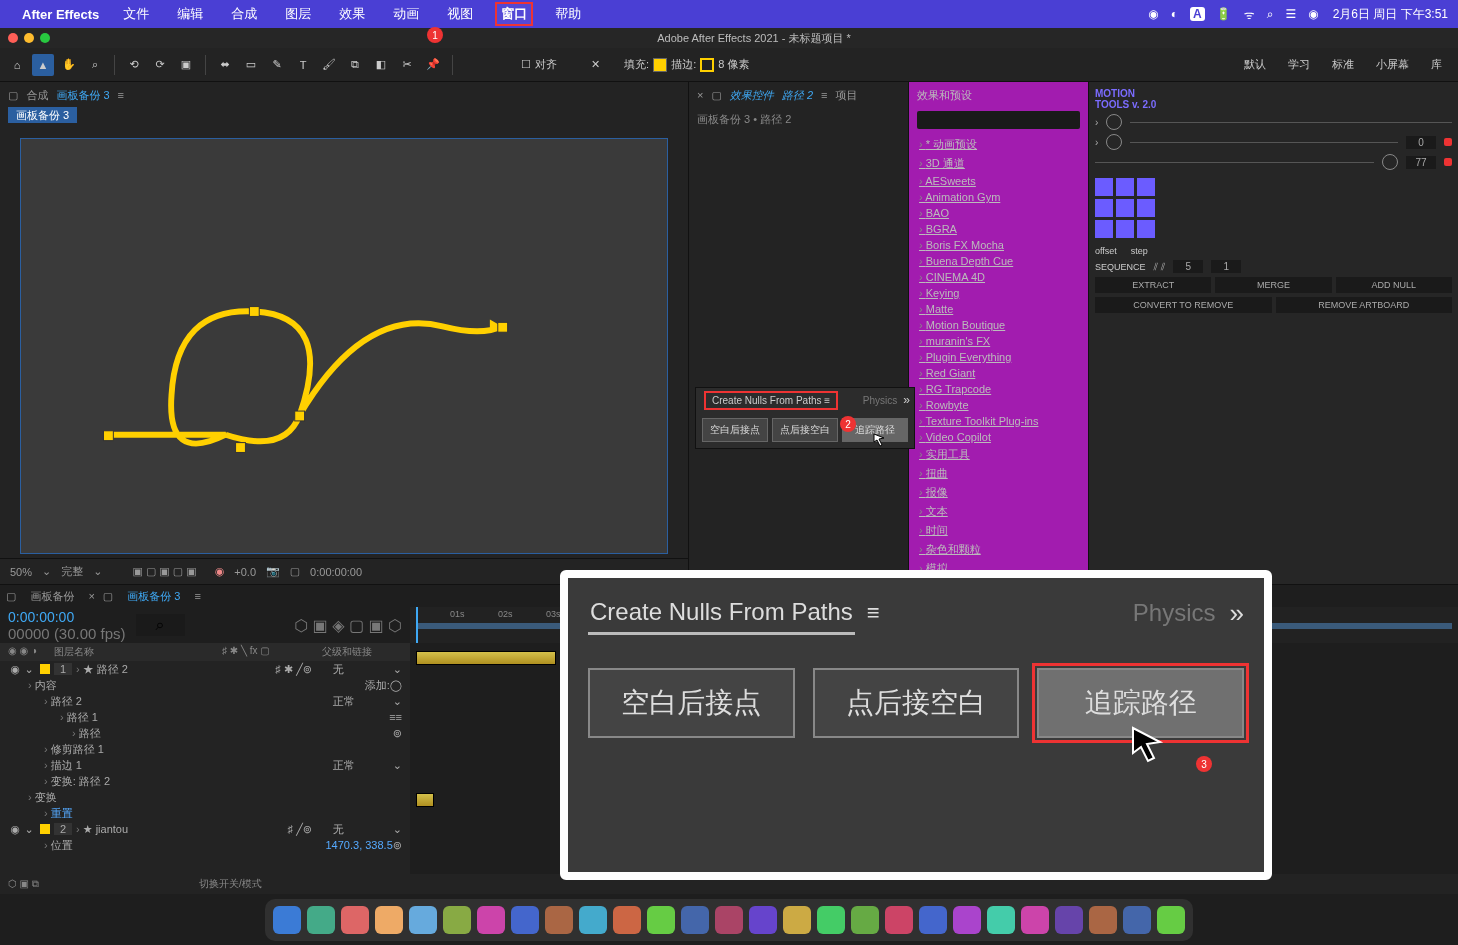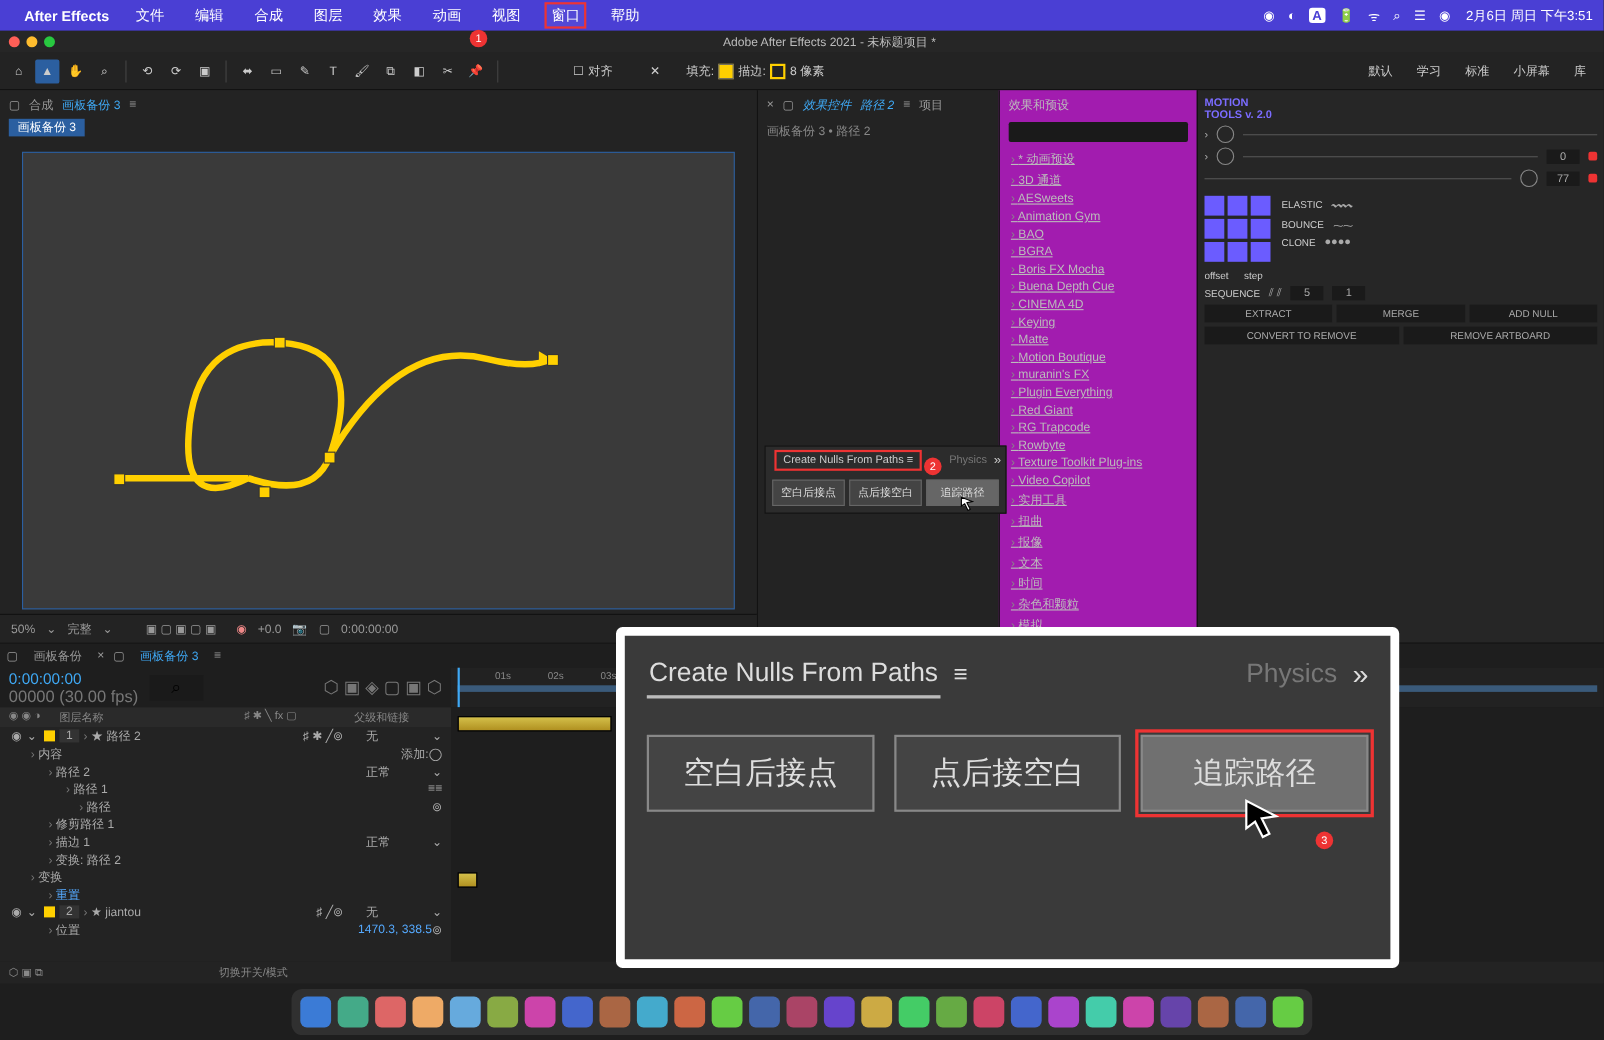--- a/index.html
+++ b/index.html
@@ -3,21 +3,21 @@
 <meta charset="utf-8">
 <style>
 * { margin:0; padding:0; box-sizing:border-box; font-family:-apple-system,"Helvetica Neue",sans-serif; }
 body { width:1458px; height:945px; background:#1e1e1e; overflow:hidden; position:relative; }
 
 
 .menubar { height:28px; background:#4a3fd4; display:flex; align-items:center; padding:0 10px; color:#fff; font-size:13px; }
 .menubar .apple { margin-right:12px; }
 .menubar .app-title { font-weight:600; margin-right:18px; }
 .menubar .menu-item { margin-right:16px; padding:3px 6px; cursor:default; }
-.menubar .menu-item.highlighted { border:2px solid #e33; background:rgba(255,255,255,.05); padding:1px 4px; }
+.menubar .menu-item.highlighted { border:2px solid #e33; background:rgba(255,255,255,.05); padding:1px 4px;font-weight:bold; }
 .menubar .spacer { flex:1; }
 .menubar .status-icon { margin:0 6px; font-size:12px; }
 .menubar .clock { font-size:12px; margin-left:8px; }
 .annot-badge { position:absolute; width:16px; height:16px; background:#e33; border-radius:50%; color:#fff; font-size:10px; display:flex; align-items:center; justify-content:center; z-index:50; }
 
 
 .titlebar { height:20px; background:#262626; color:#bcbcbc; font-size:11px; display:flex; align-items:center; }
 .traffic { display:flex; gap:6px; margin-left:8px; }
 .traffic div { width:10px; height:10px; border-radius:50%; }
 .traffic .r{background:#ff5f57;} .traffic .y{background:#febc2e;} .traffic .g{background:#28c840;}
@@ -63,21 +63,21 @@
 .mtools-dot { width:8px; height:8px; background:#e33; border-radius:2px; }
 .mtools-squig { color:#aaa; letter-spacing:-1px; }
 .mtools-grid { display:grid; grid-template-columns:repeat(3,18px); grid-template-rows:repeat(3,18px); gap:3px; margin:4px 0; }
 .mtools-grid div { background:#6b5cff; }
 .mtools-label { font-size:9px; color:#ccc; }
 .mtools-btn { background:#1a1a1a; padding:3px 6px; font-size:9px; text-align:center; }
 .mtools-btnrow { display:flex; gap:4px; margin-top:4px; }
 .mtools-btnrow .mtools-btn { flex:1; }
 
 
-.nulls-popup { position:absolute; left:695px; top:405px; width:220px; background:#2c2c2c; border:1px solid #111; z-index:20; }
+.nulls-popup { position:absolute; left:695px; top:387px; width:220px; background:#2c2c2c; border:1px solid #111; z-index:20; }
 .nulls-popup .tabrow { display:flex; align-items:center; height:24px; font-size:10px; color:#ccc; }
 .nulls-popup .tab1 { border:2px solid #e33; padding:2px 6px; margin-left:8px; }
 .nulls-popup .tab2 { margin-left:auto; margin-right:6px; color:#777; }
 .nulls-popup .more { color:#ccc; margin-right:4px; font-size:12px; }
 .nulls-popup .btns { display:flex; gap:4px; padding:6px; }
 .nulls-popup .nbtn { flex:1; background:#444; border:1px solid #666; font-size:10px; color:#ddd; padding:4px 0; text-align:center; }
 .nulls-popup .nbtn.hover { background:#666; }
 
 
 .timeline { height:310px; background:#1e1e1e; border-top:1px solid #111; display:flex; flex-direction:column; }
@@ -311,34 +311,20 @@
             <div></div>
             <div></div>
             <div></div>
             <div></div>
             <div></div>
             <div></div>
             <div></div>
             <div></div>
             <div></div>
           </div>
-        <div style="flex:1;">
-          <div class="mtools-row">
-              <span class="mtools-label">ELASTIC</span>
-              <span class="mtools-squig">〰〰</span>
-            </div>
-          <div class="mtools-row">
-              <span class="mtools-label">BOUNCE</span>
-              <span class="mtools-squig">⁓⁓</span>
-            </div>
-          <div class="mtools-row">
-              <span class="mtools-label">CLONE</span>
-              <span>●●●●</span>
-            </div>
-        </div>
       </div>
       <div class="mtools-row" style="justify-content:flex-start;gap:14px;">
           <span class="mtools-label">offset</span>
           <span class="mtools-label">step</span>
         </div>
       <div class="mtools-row">
           <span class="mtools-label">SEQUENCE</span>
           <span>⫽ ⫽</span>
           <div class="mtools-num">5</div>
           <div class="mtools-num">1</div>

